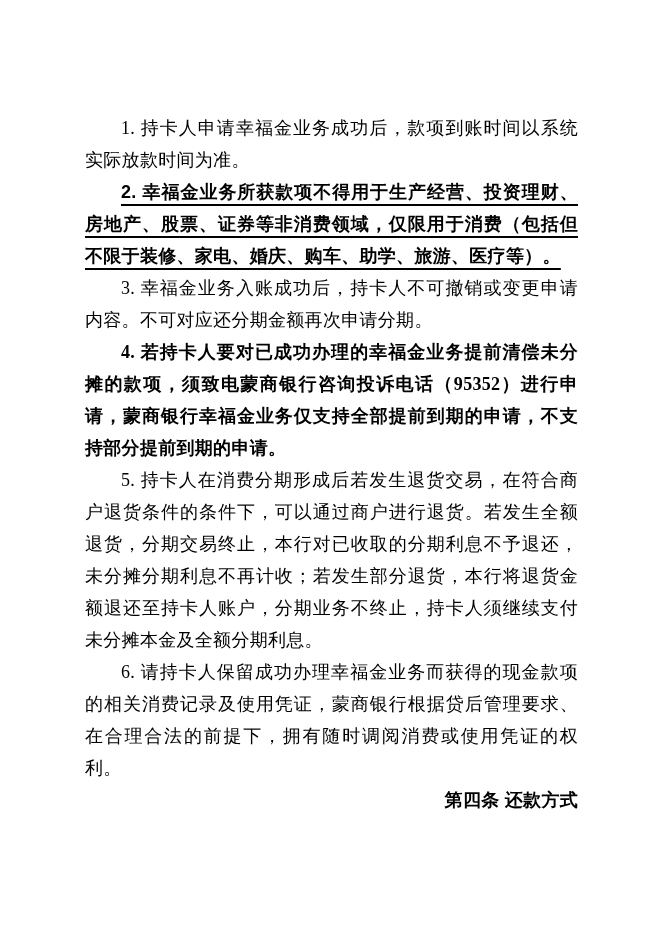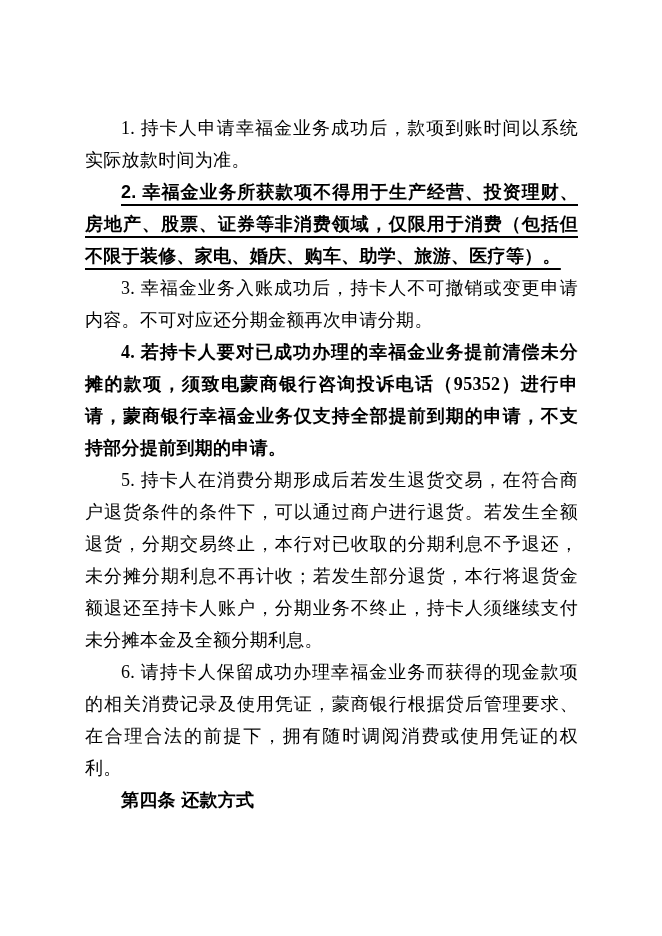--- a/index.html
+++ b/index.html
@@ -35,21 +35,21 @@
     text-decoration: underline;
     text-decoration-thickness: 1.5px;
     text-underline-offset: 6px;
   }
   .para.bold {
     font-weight: bold;
   }
   .para.heading {
     font-family: "Liberation Sans", "DejaVu Sans", sans-serif;
     font-weight: bold;
-    text-align: left;
+    text-align: right;
   }
   .para.fill-last-line {
     text-align-last: justify;
   }
 </style>
 </head>
 <body>
 
 <div class="page">
   <div class="doc-body">

